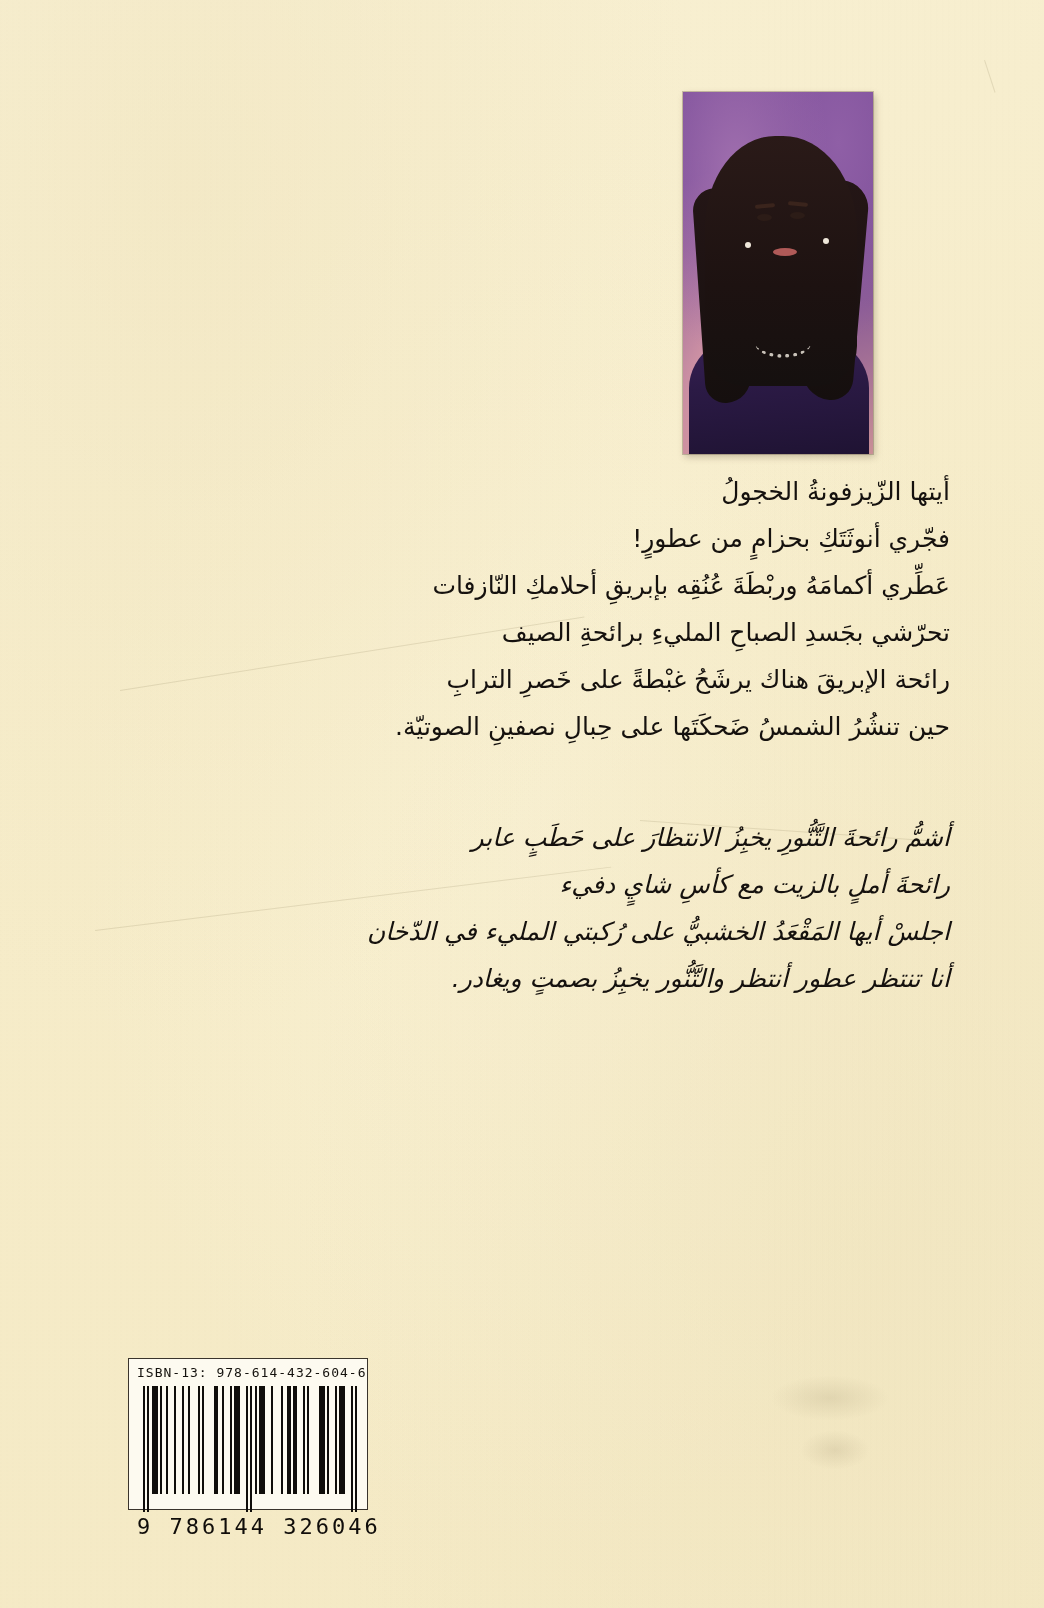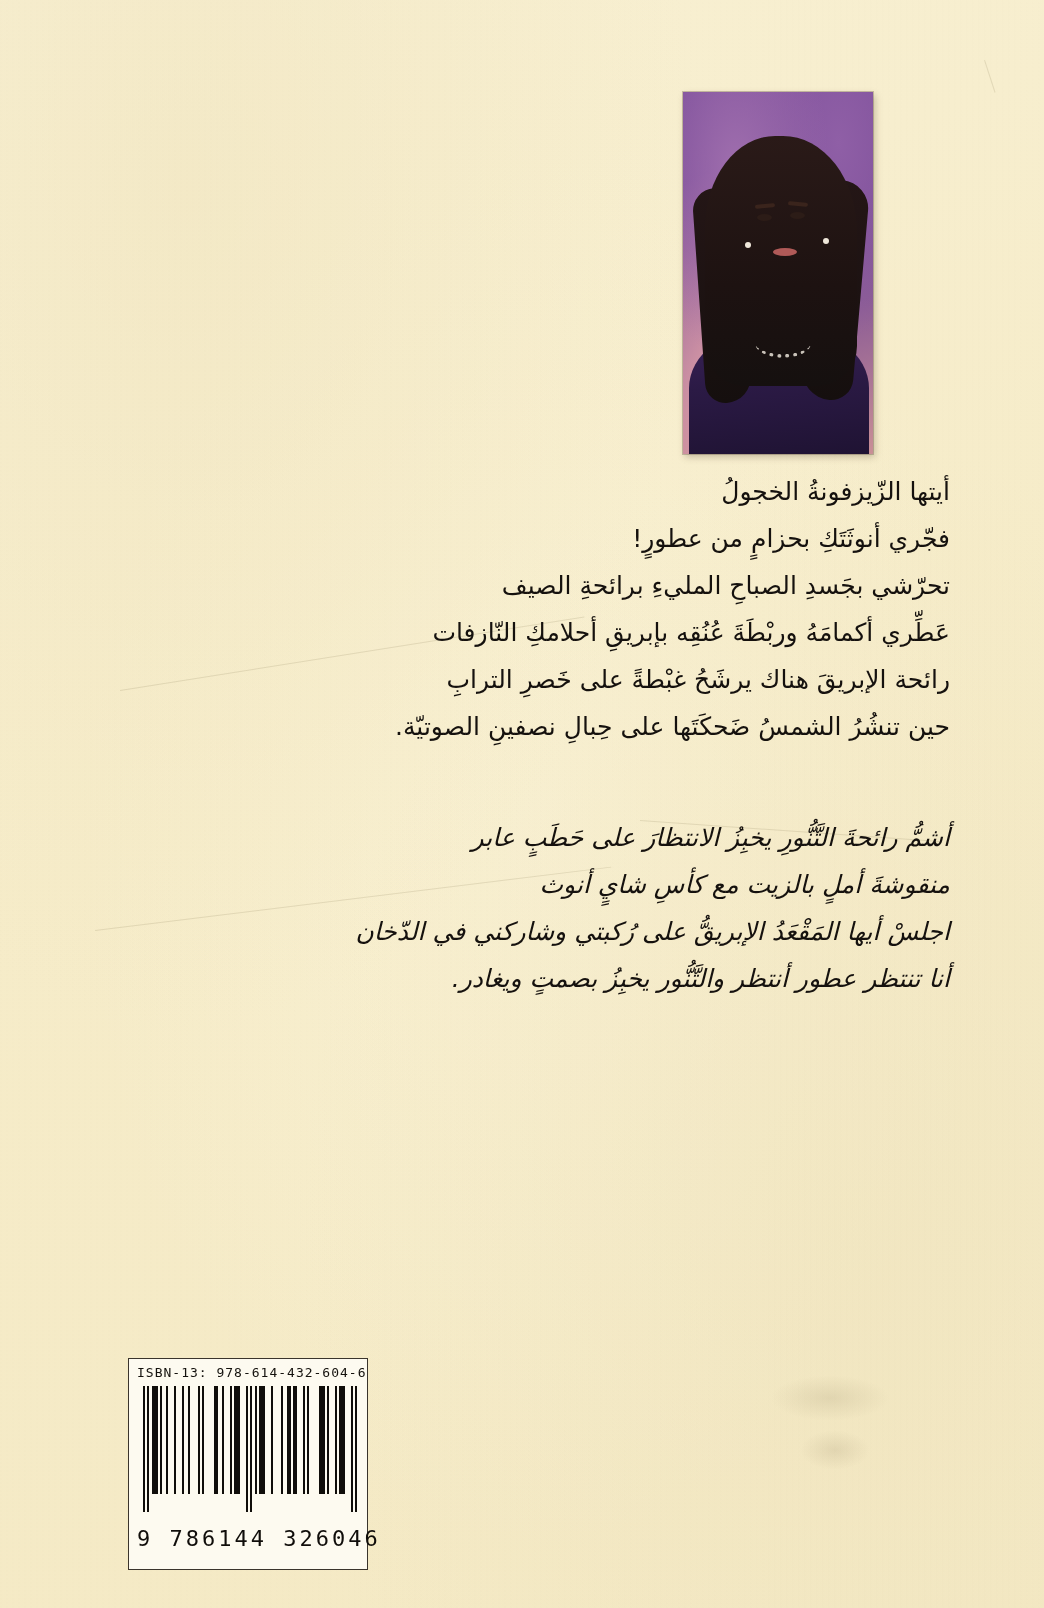--- a/index.html
+++ b/index.html
@@ -189,21 +189,21 @@
     color: #15110e;
     letter-spacing: 0px;
   }
 
   
   .barcode-box {
     position: absolute;
     left: 128px;
     top: 1358px;
     width: 240px;
-    height: 212px;
+    height: 152px;
     background: #fdfaf0;
     border: 1px solid #3a342c;
     box-sizing: border-box;
     padding: 6px 8px 4px 8px;
   }
   .isbn-text {
     font-family: "DejaVu Sans Mono", monospace;
     font-size: 13px;
     letter-spacing: 1px;
     color: #14110d;
@@ -224,21 +224,21 @@
     height: 100%;
   }
   .bars i.short { height: 108px; }
   .barcode-digits {
     font-family: "DejaVu Sans Mono", monospace;
     font-size: 22px;
     letter-spacing: 3px;
     color: #100d0a;
     direction: ltr;
     text-align: left;
-    margin-top: 14px;
+    margin-top: 2px;
     white-space: nowrap;
   }
 </style>
 </head>
 <body>
 
 <div class="page"></div>
 <div class="grain"></div>
 
 <div class="scratch" style="left:120px; top:690px; width:470px; height:1px; transform: rotate(-9deg);"></div>
@@ -263,29 +263,29 @@
   <div class="lips"></div>
   <div class="earring" style="left:62px; top:150px;"></div>
   <div class="earring" style="left:140px; top:146px;"></div>
   <div class="necklace"></div>
 </div>
 
 <div class="poem">
   <div class="stanza">
     <div class="line">أيتها الزّيزفونةُ الخجولُ</div>
     <div class="line">فجّري أنوثَتَكِ بحزامٍ من عطورٍ!</div>
+    <div class="line">عَطِّري أكمامَهُ وربْطَةَ عُنُقِه بإبريقِ أحلامكِ النّازفات</div>
     <div class="line">تحرّشي بجَسدِ الصباحِ المليءِ برائحةِ الصيف</div>
-    <div class="line">عَطِّري أكمامَهُ وربْطَةَ عُنُقِه بإبريقِ أحلامكِ النّازفات</div>
     <div class="line">رائحة الإبريقَ هناك يرشَحُ غبْطةً على خَصرِ الترابِ</div>
     <div class="line">حين تنشُرُ الشمسُ ضَحكَتَها على حِبالِ نصفينِ الصوتيّة.</div>
   </div>
   <div class="stanza">
     <div class="line">أشمُّ رائحةَ التَّنُّورِ يخبِزُ الانتظارَ على حَطَبٍ عابر</div>
-    <div class="line">منقوشةَ أملٍ بالزيت مع كأسِ شايٍ أنوث</div>
-    <div class="line">اجلسْ أيها المَقْعَدُ الإبريقُّ على رُكبتي وشاركني في الدّخان</div>
+    <div class="line">رائحةَ أملٍ بالزيت مع كأسِ شايٍ دفيء</div>
+    <div class="line">اجلسْ أيها المَقْعَدُ الخشبيُّ على رُكبتي المليء في الدّخان</div>
     <div class="line">أنا تنتظر عطور أنتظر والتَّنُّور يخبِزُ بصمتٍ ويغادر.</div>
   </div>
 </div>
 
 <div class="barcode-box">
   <div class="isbn-text">ISBN-13: 978-614-432-604-6</div>
   <div class="bars" id="bars">
       <i style="left: 6px; width: 2px;"></i>
       <i style="left: 10px; width: 2px;"></i>
       <i class="short" style="left: 15px; width: 6px;"></i>

